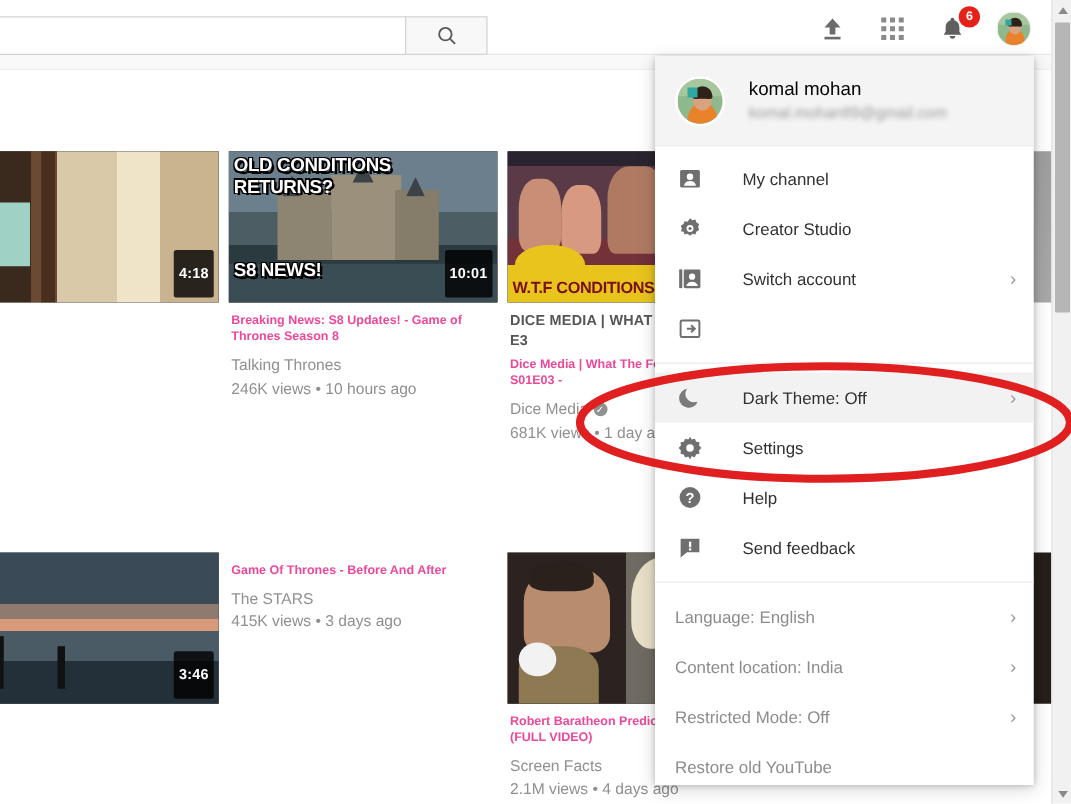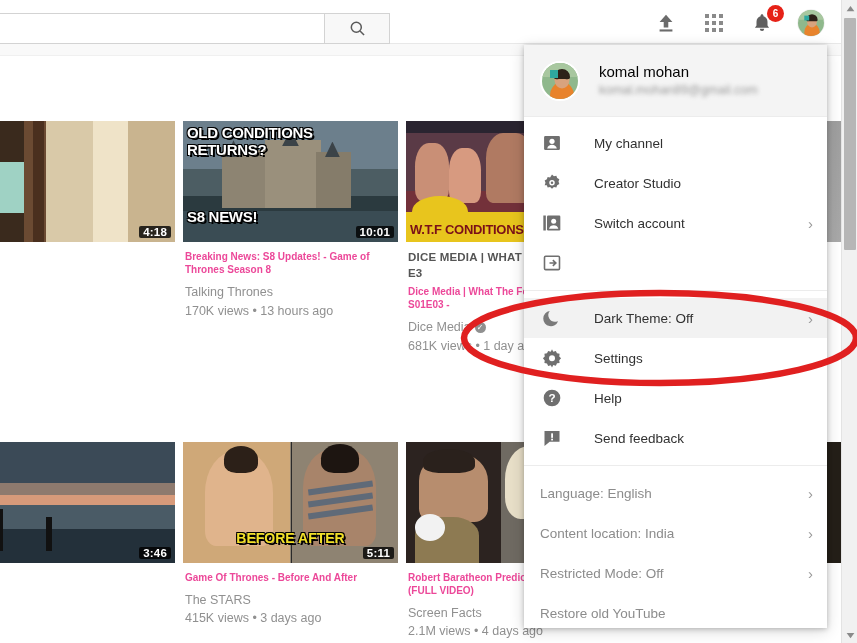--- a/index.html
+++ b/index.html
@@ -69,21 +69,21 @@
   .row { display: flex; width: 900px; }
   .card { width: 215px; margin-right: 8px; padding-top: 65px; }
   .thumb {
     position: relative; width: 215px; height: 121px;
     overflow: hidden; background: #222;
   }
   .dur {
     position: absolute; right: 4px; bottom: 4px;
     background: rgba(0,0,0,.8); color: #fff;
     font-size: 11.5px; font-weight: bold;
-    padding: 0 4px; border-radius: 2px; letter-spacing: .2px;
+    padding: 13px 4px; border-radius: 2px; letter-spacing: .2px;
   }
   .meta { padding: 8px 2px 0 2px; }
   .ctx {
     font-size: 11.5px; color: #555; line-height: 1.35; font-weight: bold;
     letter-spacing: .2px; margin-bottom: 4px; text-transform: uppercase;
   }
   .title {
     font-size: 10px; color: #ec4899; font-weight: bold;
     line-height: 1.32; margin-bottom: 7px;
   }
@@ -207,21 +207,21 @@
           </div>
           <div class="ov-top">OLD CONDITIONS RETURNS?</div>
           <div class="ov-bot">S8 NEWS!</div>
           <div class="dur">10:01</div>
         </div>
         <div class="meta">
           <div class="title">Breaking News: S8 Updates! - Game of Thrones Season 8</div>
           <div class="channel">
             <span>Talking Thrones</span>
           </div>
-          <div class="stats">170K views • 13 hours ago</div>
+          <div class="stats">246K views • 10 hours ago</div>
         </div>
       </div>
 
       <div class="card">
         <div class="thumb">
           <div class="art" style="background:linear-gradient(180deg,#2a2430 0 10%,#5a3a46 10% 58%,#73313a 58% 75%,#e8c51d 75% 100%);">
             <div style="position:absolute;left:4%;top:18%;width:16%;height:48%;background:#c98f76;border-radius:40% 40% 20% 20%;"></div>
             <div style="position:absolute;left:20%;top:22%;width:15%;height:46%;background:#d79a80;border-radius:40% 40% 20% 20%;"></div>
             <div style="position:absolute;left:37%;top:10%;width:22%;height:58%;background:#b07a62;border-radius:36% 36% 14% 14%;"></div>
             <div style="position:absolute;left:59%;top:22%;width:15%;height:46%;background:#d79a80;border-radius:40% 40% 20% 20%;"></div>
@@ -264,34 +264,20 @@
           </div>
           <div class="dur">3:46</div>
         </div>
         <div class="meta">
           <div class="title">here</div>
           <div class="stats">o</div>
         </div>
       </div>
 
       <div class="card">
-        <div class="thumb">
-          <div class="art" style="background:linear-gradient(90deg,#cfa878 0 50%,#8e8372 50% 100%);">
-            <div style="position:absolute;left:10%;top:8%;width:32%;height:78%;background:#e0b48c;border-radius:44% 44% 16% 16%;"></div>
-            <div style="position:absolute;left:19%;top:4%;width:16%;height:22%;background:#2c2018;border-radius:50% 50% 36% 36%;"></div>
-            <div style="position:absolute;left:56%;top:6%;width:34%;height:80%;background:#a8846a;border-radius:40% 40% 14% 14%;"></div>
-            <div style="position:absolute;left:64%;top:2%;width:18%;height:24%;background:#1d1511;border-radius:50% 50% 34% 34%;"></div>
-            <div style="position:absolute;left:58%;top:36%;width:30%;height:5%;background:#5f6a78;transform:rotate(-8deg);"></div>
-            <div style="position:absolute;left:58%;top:46%;width:30%;height:5%;background:#5f6a78;transform:rotate(-8deg);"></div>
-            <div style="position:absolute;left:58%;top:56%;width:30%;height:5%;background:#5f6a78;transform:rotate(-8deg);"></div>
-            <div style="position:absolute;left:50%;top:0;width:1px;height:100%;background:#2a2a2a;"></div>
-          </div>
-          <div class="ov-bot" style="color:#f2e028;font-size:14px;text-align:center;letter-spacing:0;">BEFORE    AFTER</div>
-          <div class="dur">5:11</div>
-        </div>
         <div class="meta">
           <div class="title">Game Of Thrones - Before And After</div>
           <div class="channel">
             <span>The STARS</span>
           </div>
           <div class="stats">415K views • 3 days ago</div>
         </div>
       </div>
 
       <div class="card">

